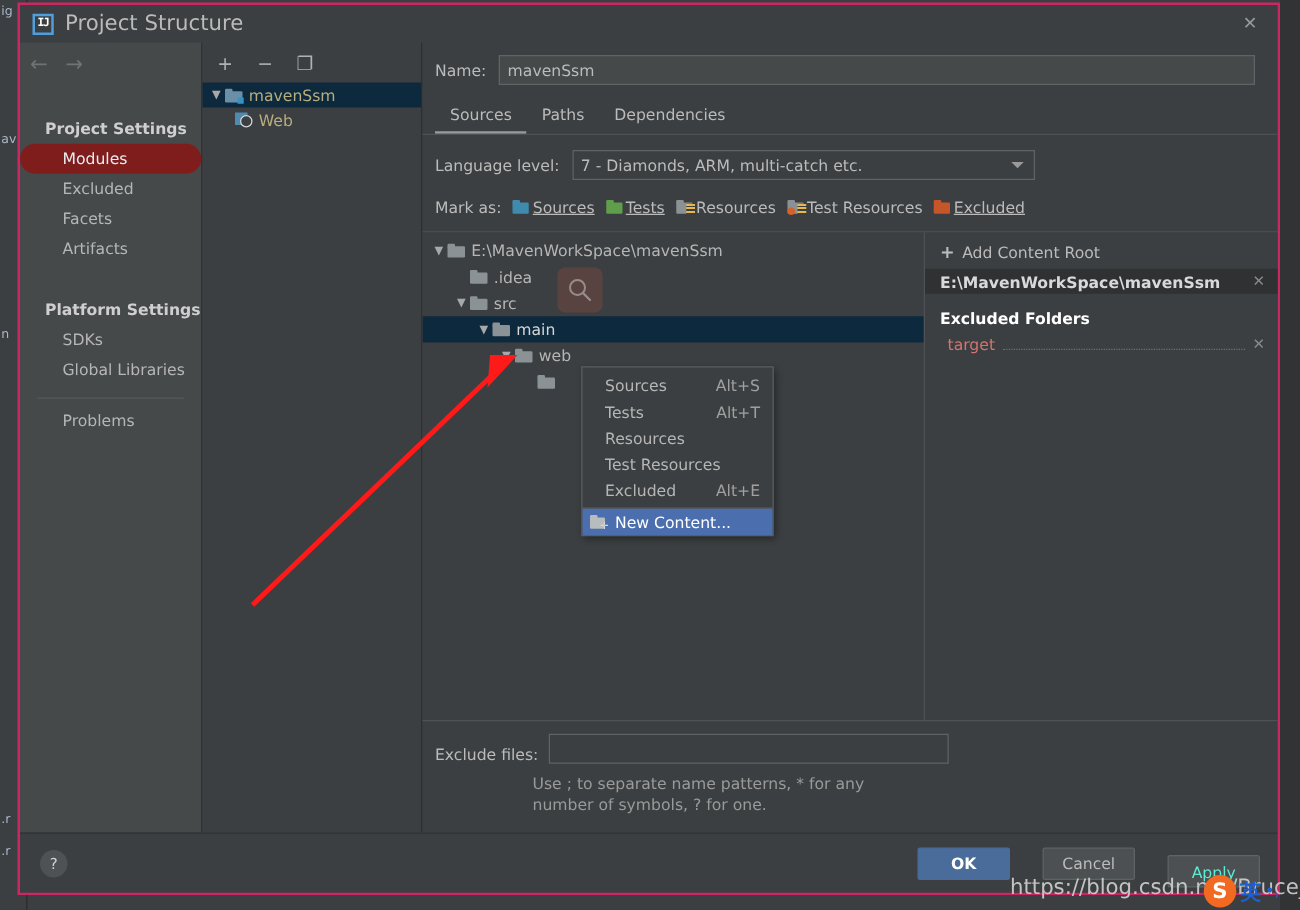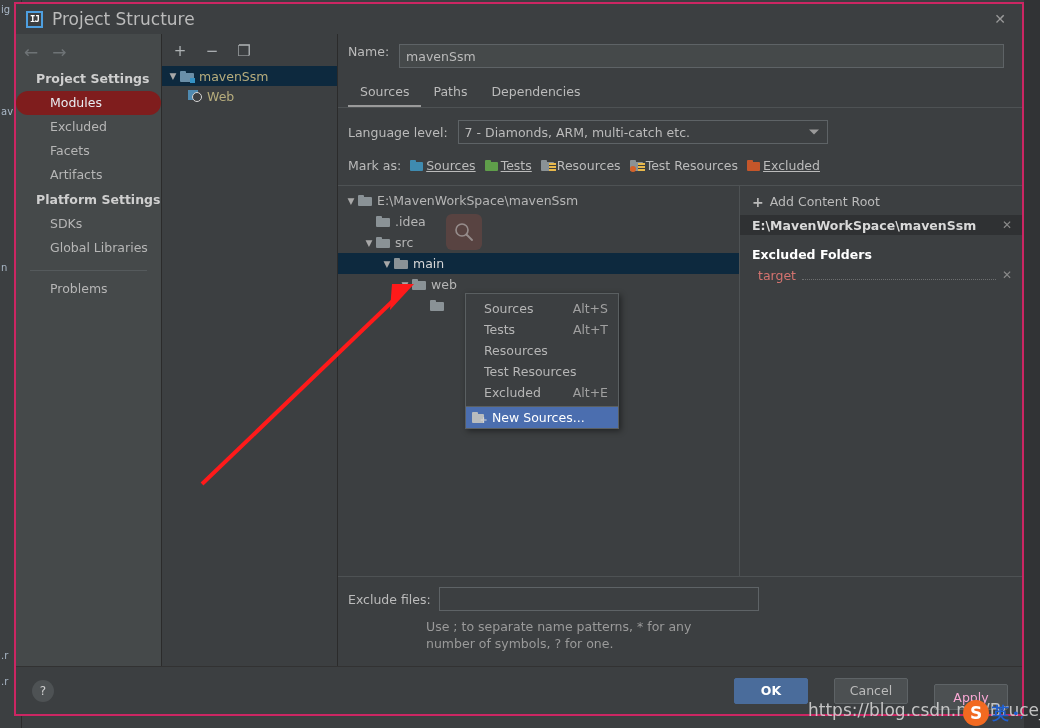--- a/index.html
+++ b/index.html
@@ -97,20 +97,21 @@
     padding-left: 8px; gap: 14px;
   }
   .nav-arrow {
     font-size: 17px; color: #6e7376; line-height: 1;
     cursor: pointer;
   }
   .side-group {
     font-size: 12.5px; font-weight: bold;
     color: #cfcfcf;
     padding: 5px 0 5px 20px;
+    margin-top: 24px;
   }
   .side-item {
     font-size: 12.5px;
     color: #b6b6b6;
     padding: 4px 0 4px 34px;
     cursor: pointer;
     line-height: 16px;
   }
   .side-item.selected {
     background: #7f1d1d;
@@ -184,21 +185,21 @@
   }
 
   
   #detail {
     flex: 1 1 auto;
     display: flex; flex-direction: column;
     background: #3c3f41;
     min-width: 0;
   }
   #name-row {
-    display: flex; 
+    display: flex; align-items: center;
     padding: 10px 18px 0 10px;
     gap: 10px;
   }
   .fieldlabel { font-size: 12.5px; color: #bbbbbb; white-space: nowrap; }
   .u { text-decoration: underline; }
   #name-input {
     flex: 1 1 auto; height: 24px;
     background: #45494a;
     border: 1px solid #5e6366;
     color: #bbbbbb; font-size: 12.5px;
@@ -309,21 +310,21 @@
   }
   #search-overlay svg { opacity: .55; }
 
   
   #exclude-area {
     flex: none;
     border-top: 1px solid #4e5254;
     padding: 10px 0 14px 0;
   }
   #exclude-row {
-    display: flex; align-items: center; gap: 8px; padding-left: 10px;
+    display: flex; align-items: flex-end; gap: 8px; padding-left: 10px;
   }
   #exclude-input {
     width: 320px; height: 24px;
     background: #3c3f41; border: 1px solid #5e6366;
     color: #bbbbbb; font-size: 12.5px; padding: 0 6px;
     font-family: "DejaVu Sans", sans-serif;
   }
   #exclude-hint {
     padding-left: 88px; padding-top: 7px;
     font-size: 12.5px; color: #9a9a9a;
@@ -392,21 +393,21 @@
     min-width: 74px; height: 26px;
     background: #4c5052; border: 1px solid #5e6366;
     color: #bbbbbb; font-size: 12.5px;
     display: flex; align-items: center; justify-content: center;
     cursor: pointer; border-radius: 2px;
     font-family: "DejaVu Sans", sans-serif;
   }
   .dlg-btn.primary {
     background: #4a6c9b; border-color: #4a6c9b; color: #ffffff; font-weight: bold;
   }
-  .dlg-btn.disabled { color: #f9a8d4; margin-top: 13px; }
+  .dlg-btn.disabled { color: #5eead4; margin-top: 13px; }
 
   
   #ctx-menu {
     position: absolute;
     left: 449px; top: 259px;
     width: 154px;
     background: #3c3f41;
     border: 1px solid #5a5f61;
     box-shadow: 2px 2px 6px rgba(0,0,0,.45);
     padding: 4px 0 0 0;
@@ -669,21 +670,21 @@
       </div>
       <div class="ctx-item">
         <span>Excluded</span>
         <span class="shortcut">Alt+E</span>
       </div>
       <div class="ctx-sep"></div>
       <div class="ctx-item highlight">
         <span class="newfolder-ico">
             <i class="sparkle">✛</i>
           </span>
-        <span>New Sources...</span>
+        <span>New Content...</span>
       </div>
     </div>
 
     <svg id="red-arrow" width="1010" height="684" viewBox="0 0 1010 684">
       <line x1="186" y1="450" x2="382" y2="262" stroke="#ff1a1a" stroke-width="4"></line>
       <polygon points="376,250 398,250 374,276" fill="#ff1a1a"></polygon>
     </svg>
 
   </div>
 

